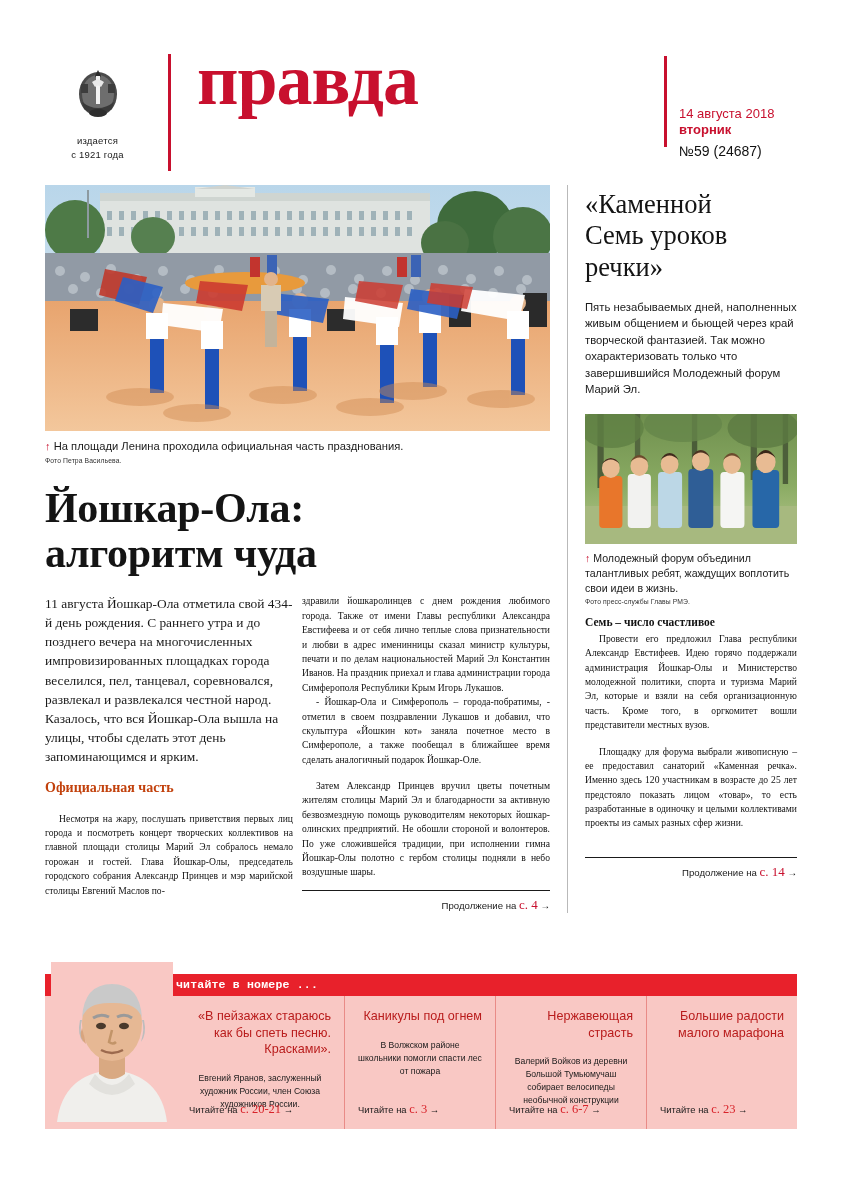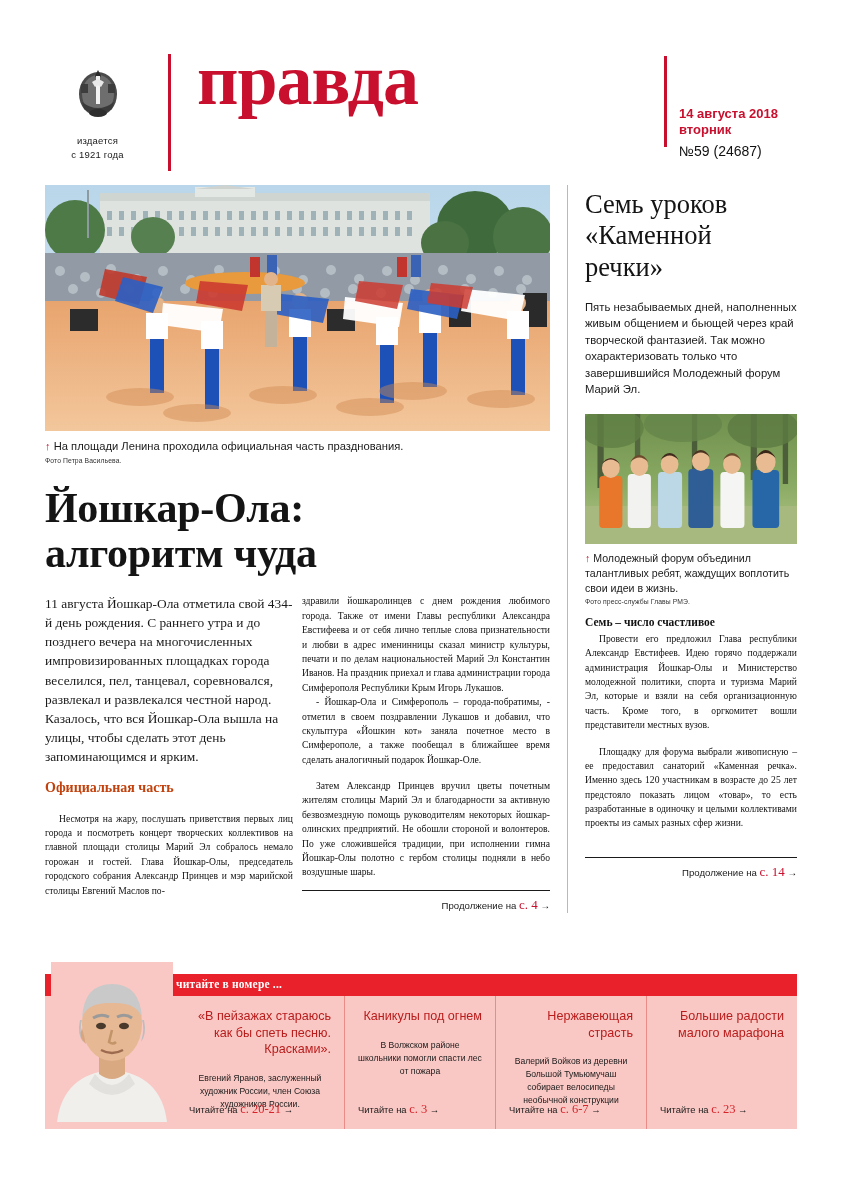--- a/index.html
+++ b/index.html
@@ -99,21 +99,21 @@
   }
   .issue-block {
     width: 118px;
     flex: 0 0 118px;
     padding-top: 58px;
     font-family: "Liberation Sans", "DejaVu Sans", sans-serif;
   }
   .issue-date {
     color: #c8102e;
     font-size: 13px;
-    font-weight: 700;
+    font-weight: 400;
     line-height: 1.25;
   }
   .issue-weekday {
     color: #c8102e;
     font-size: 13px;
     font-weight: 700;
     line-height: 1.25;
   }
   .issue-number {
     color: #111;
@@ -288,21 +288,21 @@
     position: absolute;
     left: 0; top: 0;
     width: 100%;
     height: 22px;
     background: #e8212b;
   }
   .teaser-bar-label {
     position: absolute;
     left: 131px;
     top: 4px;
-    font-family: Liberation Serif, serif;
+    font-family: Liberation Mono, monospace;
     font-weight: 700;
     font-size: 11.5px;
     color: #ffffff;
     letter-spacing: .2px;
   }
   .teaser-portrait {
     position: absolute;
     left: 6px;
     top: -12px;
     width: 122px;
@@ -622,22 +622,22 @@
           </div>
         </div>
       </div>
     </div>
 
     <div class="col-divider"></div>
 
     <div class="col-right">
 
       <div class="r-headline">
+        <div>«Каменной</div>
         <div>Семь уроков</div>
-        <div>«Каменной</div>
         <div>речки»</div>
       </div>
 
       <div class="r-lead">Пять незабываемых дней, наполненных живым общением и бьющей через край творческой фантазией. Так можно охарактеризовать только что завершившийся Молодежный форум Марий Эл.</div>
 
       <svg class="photo-right" viewBox="0 0 238 130" preserveAspectRatio="none">
         <defs>
           <linearGradient id="bg2" x1="0" y1="0" x2="0" y2="1">
             <stop offset="0%" stop-color="#6f8f4e"></stop>
               <stop offset="55%" stop-color="#8aab63"></stop>

